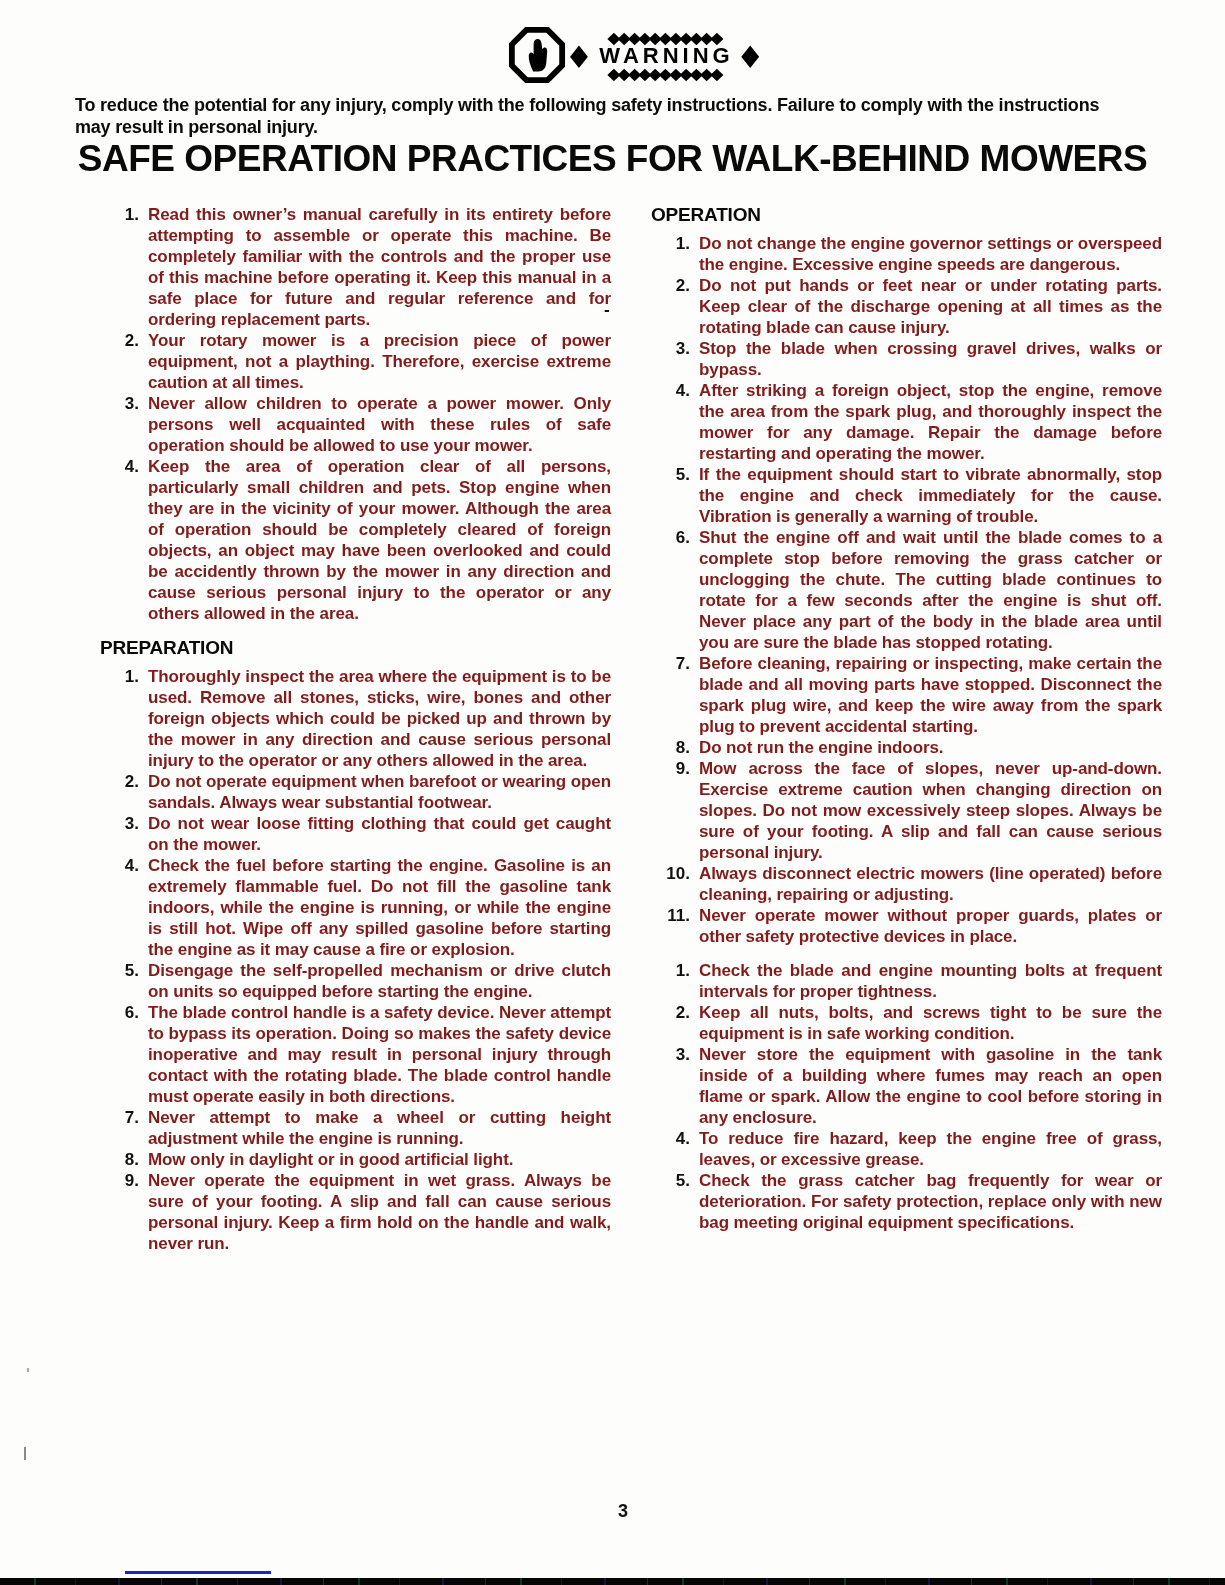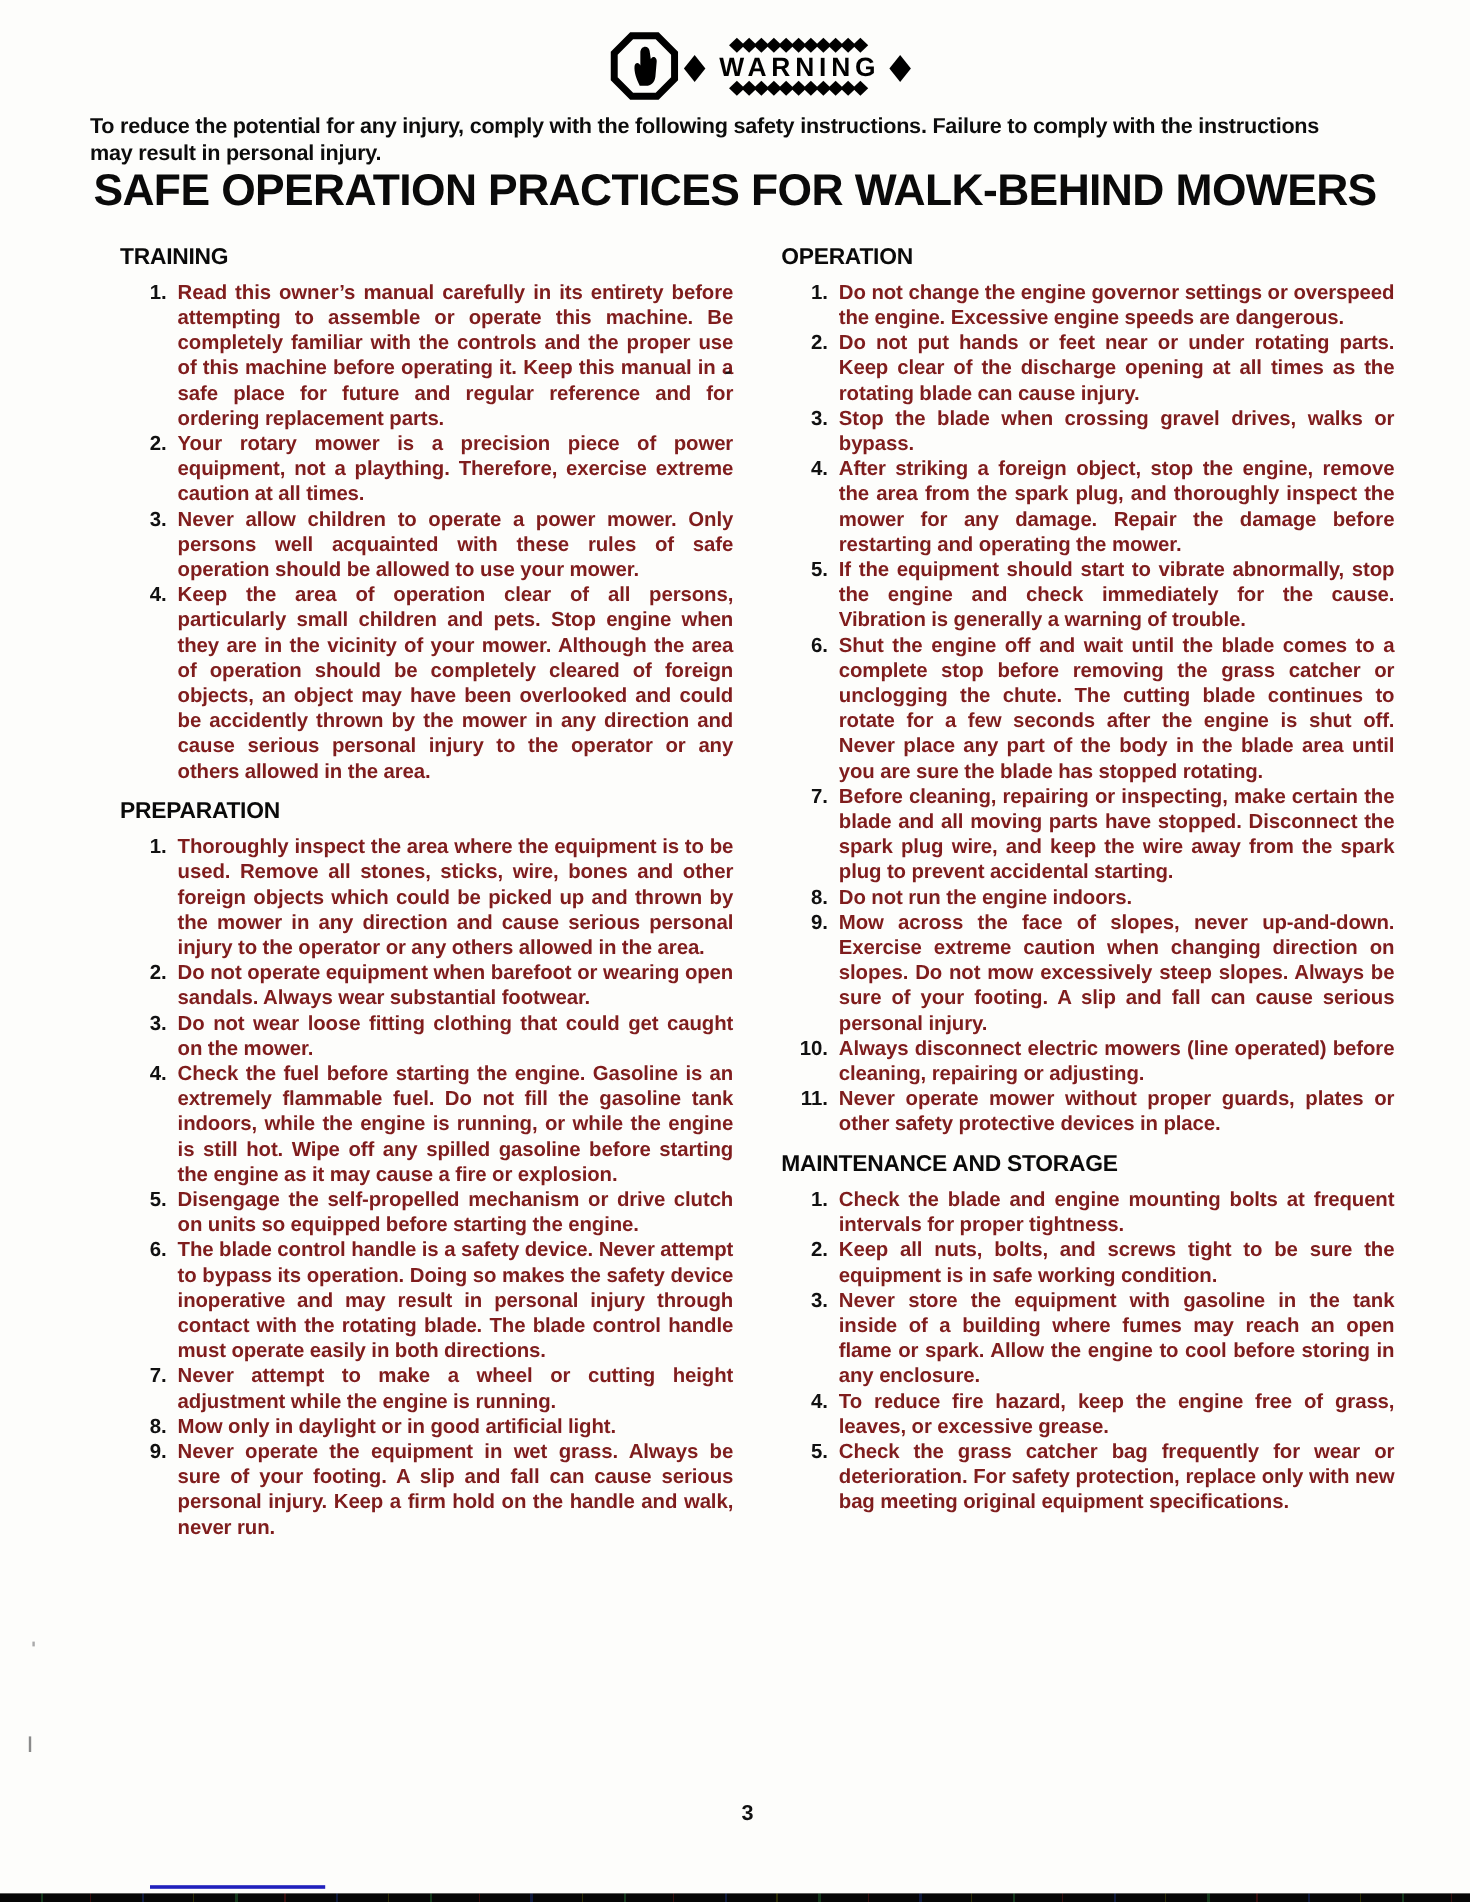--- a/index.html
+++ b/index.html
@@ -74,21 +74,20 @@
     </div>
   </div>
 
   <p class="intro">To reduce the potential for any injury, comply with the following safety instructions. Failure to comply with the instructions may result in personal injury.</p>
 
   <h1 class="title">SAFE OPERATION PRACTICES FOR WALK-BEHIND MOWERS</h1>
 
   <div class="cols">
     <div class="col">
         <section class="sec">
-          <h2 class="sec-h">TRAINING</h2>
           <div class="item">
             <span class="num">1.</span>
             <div class="itxt">Read this owner’s manual carefully in its entirety before attempting to assemble or operate this machine. Be completely familiar with the controls and the proper use of this machine before operating it. Keep this manual in a safe place for future and regular reference and for ordering replacement parts.</div>
           </div>
           <div class="item">
             <span class="num">2.</span>
             <div class="itxt">Your rotary mower is a precision piece of power equipment, not a plaything. Therefore, exercise extreme caution at all times.</div>
           </div>
           <div class="item">
             <span class="num">3.</span>
@@ -181,21 +180,20 @@
           <div class="item">
             <span class="num">10.</span>
             <div class="itxt">Always disconnect electric mowers (line operated) before cleaning, repairing or adjusting.</div>
           </div>
           <div class="item">
             <span class="num">11.</span>
             <div class="itxt">Never operate mower without proper guards, plates or other safety protective devices in place.</div>
           </div>
         </section>
         <section class="sec">
-          <h2 class="sec-h">MAINTENANCE AND STORAGE</h2>
           <div class="item">
             <span class="num">1.</span>
             <div class="itxt">Check the blade and engine mounting bolts at frequent intervals for proper tightness.</div>
           </div>
           <div class="item">
             <span class="num">2.</span>
             <div class="itxt">Keep all nuts, bolts, and screws tight to be sure the equipment is in safe working condition.</div>
           </div>
           <div class="item">
             <span class="num">3.</span>

